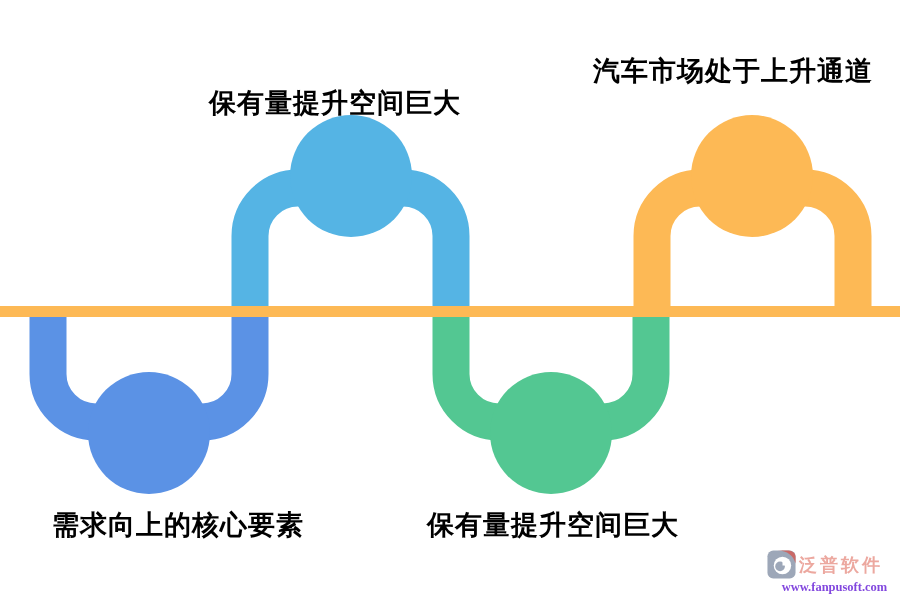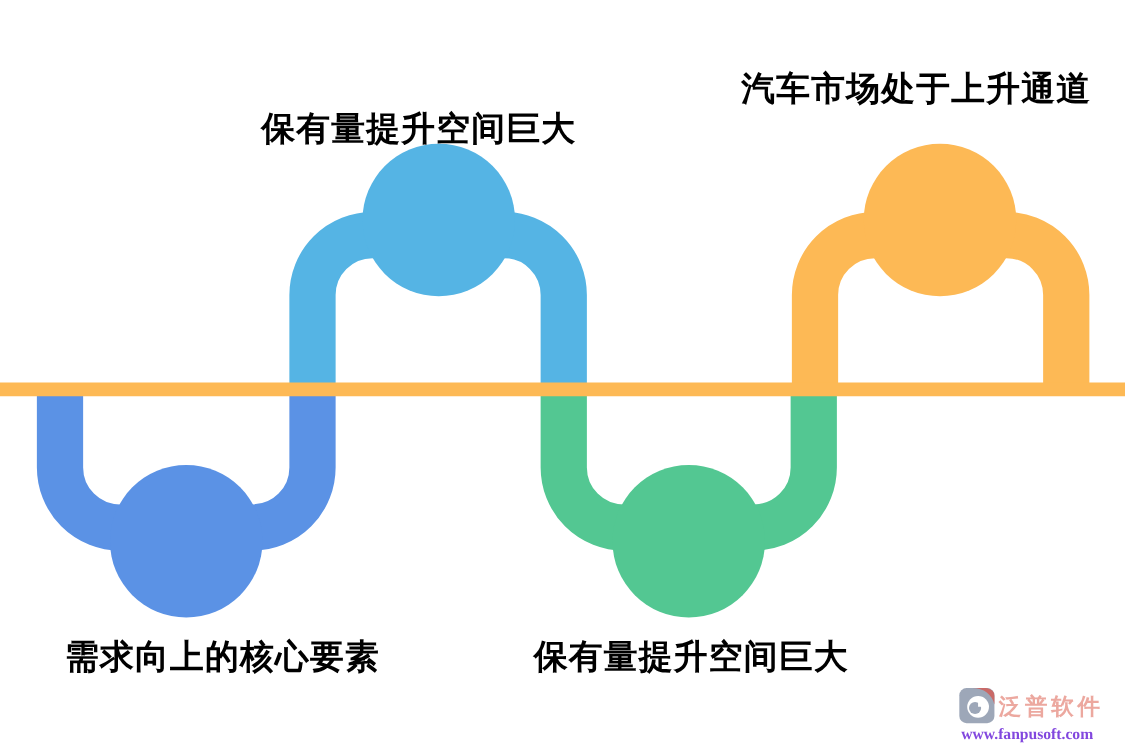--- a/index.html
+++ b/index.html
@@ -37,20 +37,21 @@
     white-space: nowrap;
     letter-spacing: 1px;
     line-height: 1;
   }
   .watermark {
     position: absolute;
     left: 766px;
     top: 549px;
     width: 134px;
     opacity: 0.85;
+    text-align: center;
   }
   .watermark-row {
     display: flex;
     align-items: center;
   }
   .watermark-icon {
     width: 31px;
     height: 31px;
     flex: 0 0 31px;
     margin-right: 2px;

